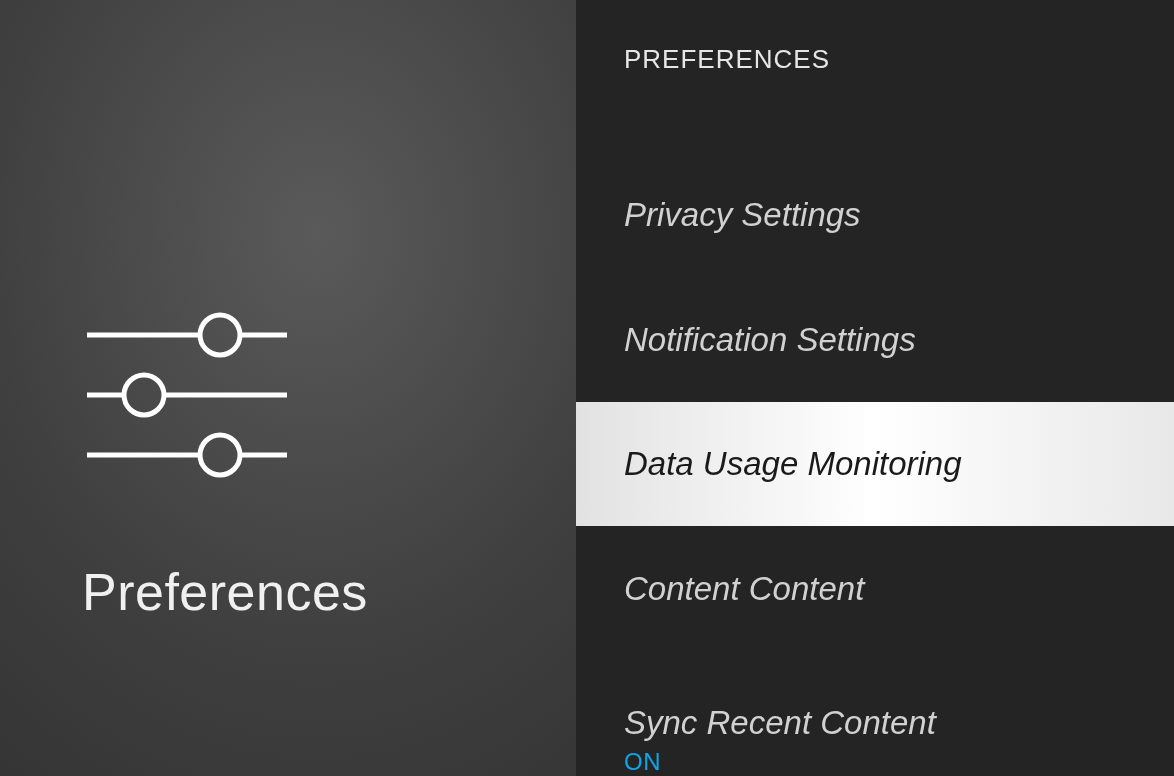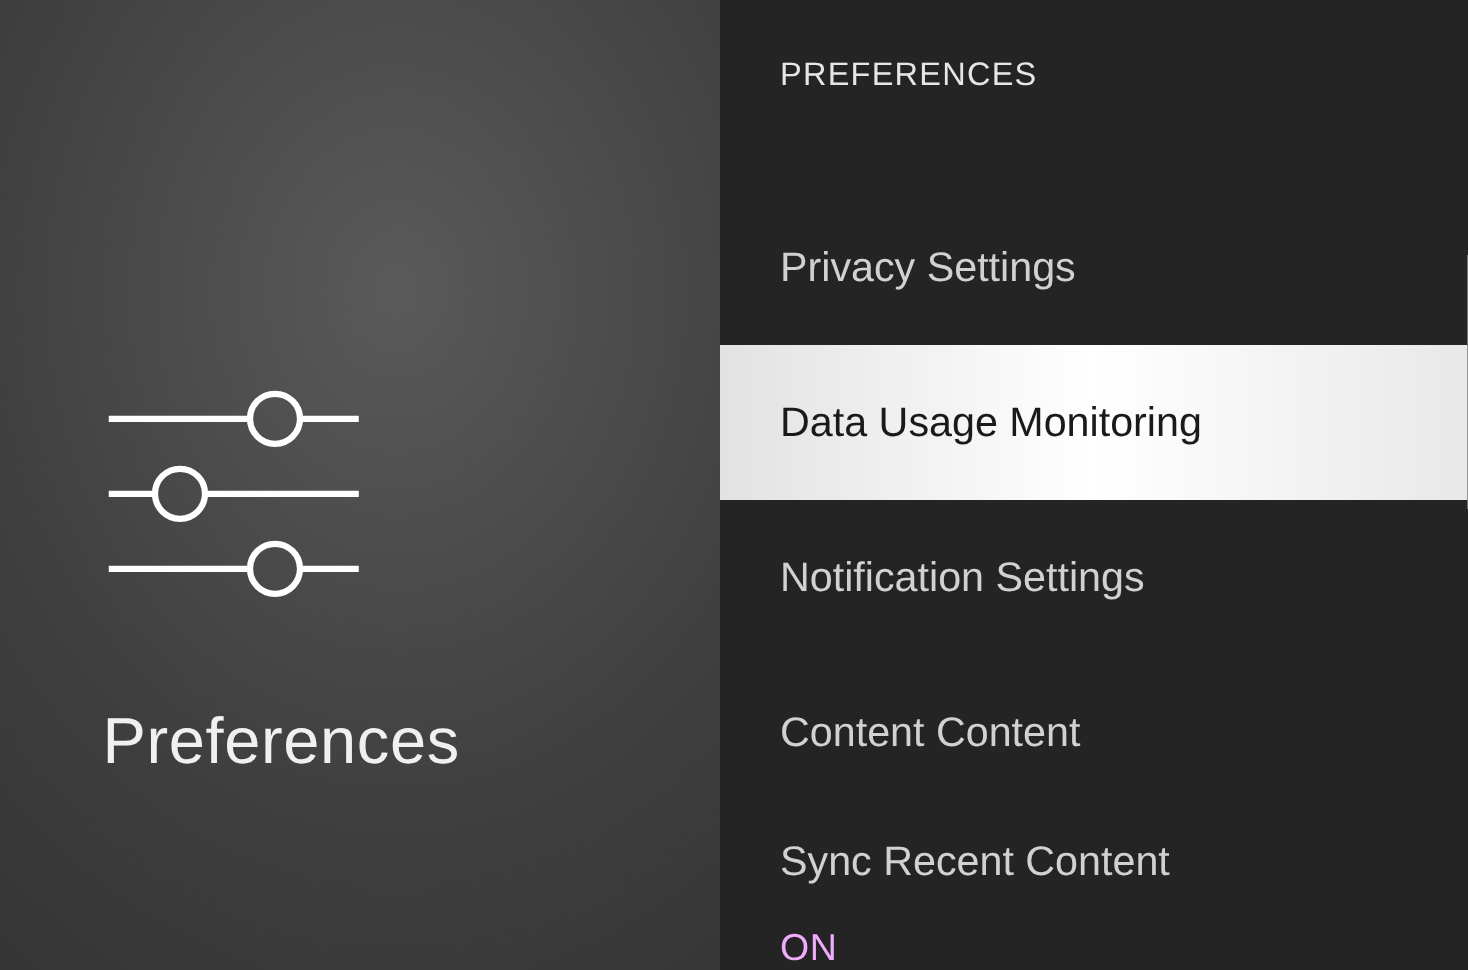--- a/index.html
+++ b/index.html
@@ -50,39 +50,39 @@
     padding: 0 0 0 48px;
     display: flex;
     flex-direction: column;
     justify-content: center;
     height: 128px;
   }
   .menu-item .label {
     font-size: 33px;
     font-weight: 400;
     color: #d1d1d1;
+    font-style: italic;
   }
   .menu-item .value {
-    font-size: 30px;
-    color: #f0abfc;
+    font-size: 24px;
+    color: #0ea5e9;
     margin-top: 6px;
     letter-spacing: 0.5px;
   }
   .menu-item.selected {
     background: linear-gradient(90deg, #e2e2e2 0%, #ffffff 50%, #e8e8e8 100%);
   }
   .menu-item.selected .label {
     color: #1a1a1a;
     font-weight: 500;
   }
   .menu-item.with-value {
     height: 128px;
     padding-top: 22px;
     justify-content: flex-end;
-    gap: 28px;
   }
 
   
   .spacer-top { height: 16px; }
 </style>
 </head>
 <body>
 
 <div class="left-panel">
   <div class="slider-icon">
@@ -108,26 +108,26 @@
 
 <div class="right-panel">
   <div class="list-header">PREFERENCES</div>
 
   <div class="spacer-top"></div>
 
   <div class="menu-item">
     <span class="label">Privacy Settings</span>
   </div>
 
+  <div class="menu-item">
+    <span class="label">Notification Settings</span>
+  </div>
+
   <div class="menu-item selected">
     <span class="label">Data Usage Monitoring</span>
-  </div>
-
-  <div class="menu-item">
-    <span class="label">Notification Settings</span>
   </div>
 
   <div class="menu-item">
     <span class="label">Content Content</span>
   </div>
 
   <div class="menu-item with-value">
     <span class="label">Sync Recent Content</span>
     <span class="value">ON</span>
   </div>

